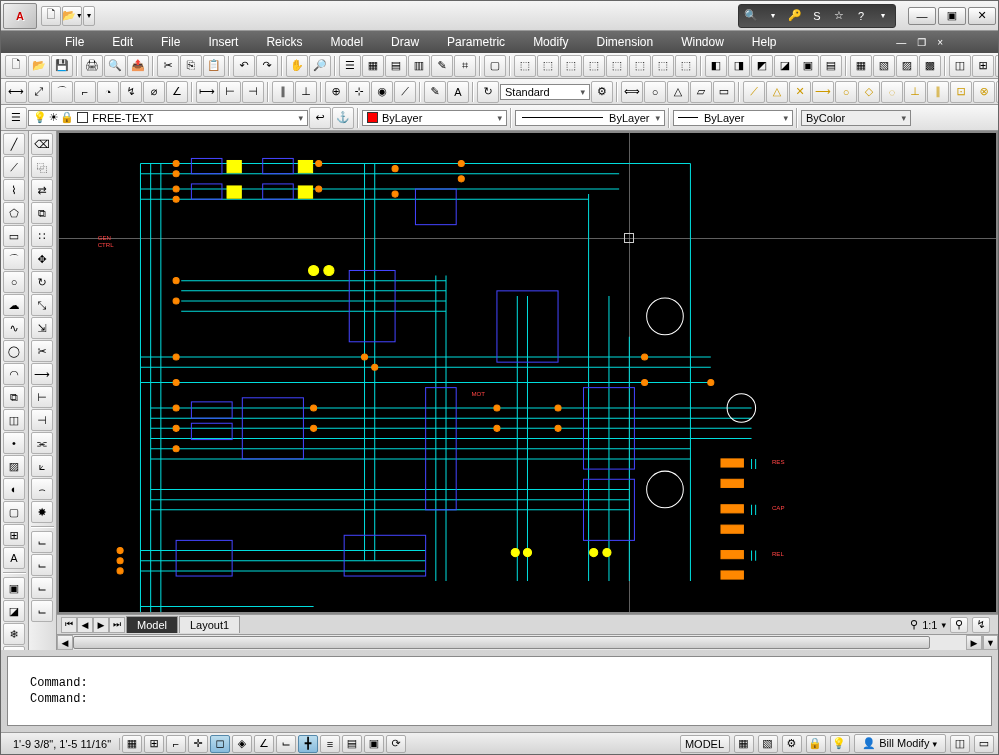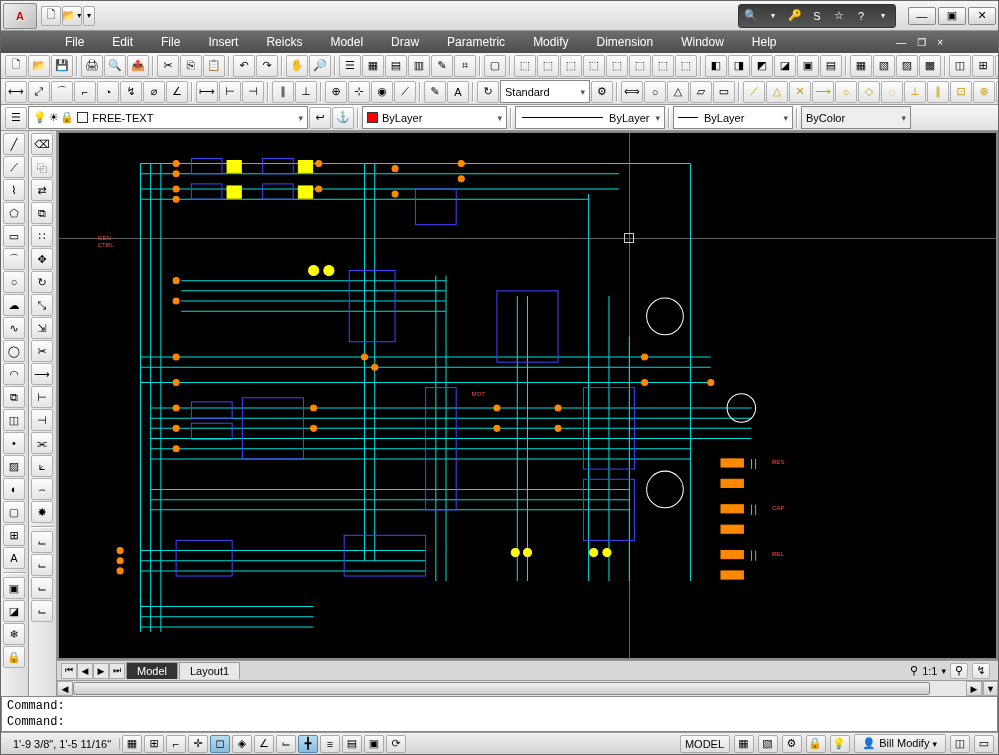--- a/index.html
+++ b/index.html
@@ -14,21 +14,21 @@
 .search-box .sbtn{width:20px;height:18px;display:flex;align-items:center;justify-content:center;color:#fff;font-size:11px;cursor:pointer}
 .win-btns{display:flex;gap:2px;margin-left:8px}
 .win-btn{width:28px;height:18px;background:linear-gradient(to bottom,#fff,#d8d8d8);border:1px solid #888;border-radius:2px;display:flex;align-items:center;justify-content:center;font-size:10px;cursor:pointer}
 .menubar{height:22px;background:linear-gradient(to bottom,#6d6d6d,#4d4d4d);display:flex;align-items:center;padding:0 50px;gap:0}
 .menu-item{color:#fff;padding:3px 14px;cursor:pointer;font-size:12px}
 .mdi-btns{margin-left:auto;display:flex;gap:1px;color:#fff}
 .mdi-btns span{padding:2px 5px;cursor:pointer;font-size:10px}
 .toolbar-row{height:26px;background:linear-gradient(to bottom,#f8f8f8,#e0e0e0);border-bottom:1px solid #999;display:flex;align-items:center;padding:0 4px;gap:1px;overflow:hidden}
 .tbtn{width:22px;height:22px;background:linear-gradient(to bottom,#fdfdfd,#e4e4e4);border:1px solid #b0b0b0;border-radius:2px;display:flex;align-items:center;justify-content:center;font-size:11px;cursor:pointer;flex-shrink:0}
 .tsep{width:2px;height:20px;border-left:1px solid #aaa;border-right:1px solid #fff;margin:0 2px;flex-shrink:0}
-.tcombo{height:23px;background:#fff;border:1px solid #888;display:flex;align-items:center;padding:0 4px;font-size:11px;cursor:pointer;flex-shrink:0}
+.tcombo{height:16px;background:#fff;border:1px solid #888;display:flex;align-items:center;padding:0 4px;font-size:11px;cursor:pointer;flex-shrink:0}
 .tcombo .dd{margin-left:auto;font-size:9px;color:#555}
 .swatch{width:11px;height:11px;border:1px solid #333;display:inline-block;margin-right:4px;flex-shrink:0}
 .main-area{flex:1;display:flex;overflow:hidden;background:#ccc}
 .vtoolbar{width:28px;background:linear-gradient(to right,#f0f0f0,#dcdcdc);border-right:1px solid #999;display:flex;flex-direction:column;padding:2px;gap:1px;overflow:hidden}
 .vtoolbar .tbtn{width:22px;height:22px}
 .vtoolbar .vsep{height:2px;border-top:1px solid #aaa;border-bottom:1px solid #fff;margin:2px 0}
 .canvas-wrap{flex:1;display:flex;flex-direction:column;background:#888}
 .canvas{flex:1;background:#000;position:relative;overflow:hidden;margin:2px}
 .crosshair-h{position:absolute;left:0;right:0;top:105px;height:1px;background:#888;opacity:0.7}
 .crosshair-v{position:absolute;top:0;bottom:0;left:570px;width:1px;background:#888;opacity:0.7}
@@ -41,21 +41,21 @@
 .schematic text{font-size:6px;fill:#f44;font-family:Arial}
 .tabs-row{height:20px;background:#d8d8d8;display:flex;align-items:center;padding:0 4px;gap:0;border-top:1px solid #999}
 .tab-nav{width:16px;height:16px;background:#e8e8e8;border:1px solid #aaa;display:flex;align-items:center;justify-content:center;font-size:9px;cursor:pointer}
 .tab{padding:2px 10px;background:#e8e8e8;border:1px solid #999;border-bottom:none;font-size:11px;cursor:pointer;margin-left:1px}
 .tab.active{background:#333;color:#fff}
 .tabs-status{margin-left:auto;display:flex;align-items:center;gap:4px;padding-right:4px}
 .scroll-h{height:16px;background:#e0e0e0;border-top:1px solid #999;display:flex}
 .scroll-btn{width:16px;height:15px;background:linear-gradient(to bottom,#f4f4f4,#d4d4d4);border:1px solid #aaa;display:flex;align-items:center;justify-content:center;font-size:9px;cursor:pointer}
 .scroll-track{flex:1;background:#e8e8e8;position:relative}
 .scroll-thumb{position:absolute;height:13px;top:1px;background:linear-gradient(to bottom,#f0f0f0,#ccc);border:1px solid #888;border-radius:2px}
-.cmdline-area{background:#fff;border:1px solid #888;margin:0;padding:1px}
+.cmdline-area{background:#fff;border:1px solid #888;margin:6px;padding:18px}
 .cmdline{font-family:'Courier New',monospace;font-size:12px;padding:1px 4px;background:#fff}
 .statusbar{height:22px;background:linear-gradient(to bottom,#f0f0f0,#d4d4d4);border-top:1px solid #999;display:flex;align-items:center;padding:0 4px;gap:2px}
 .status-coords{padding:0 8px;border-right:1px solid #aaa;font-size:11px}
 .stat-btn{width:20px;height:18px;background:linear-gradient(to bottom,#fafafa,#ddd);border:1px solid #aaa;border-radius:2px;display:flex;align-items:center;justify-content:center;font-size:10px;cursor:pointer}
 .stat-btn.active{background:linear-gradient(to bottom,#bde,#8bd);border-color:#58a}
 .status-right{margin-left:auto;display:flex;align-items:center;gap:4px}
 .user-chip{padding:2px 8px;background:linear-gradient(to bottom,#f8f8f8,#ddd);border:1px solid #aaa;border-radius:2px;font-size:11px;cursor:pointer}
 </style>
 </head>
 <body>

